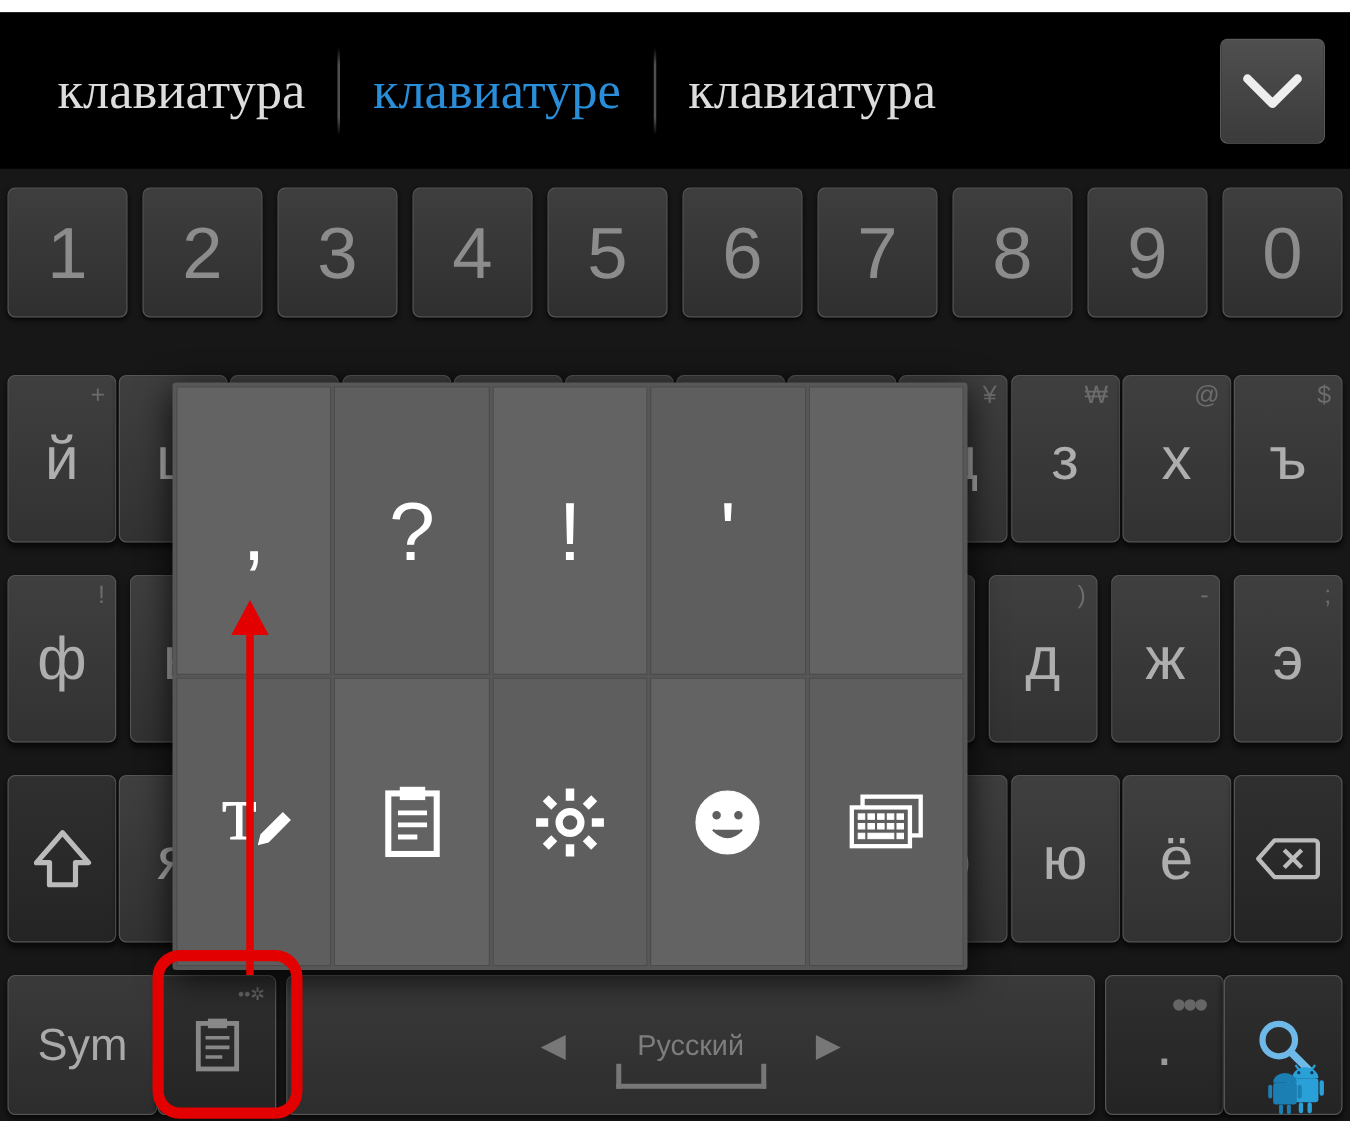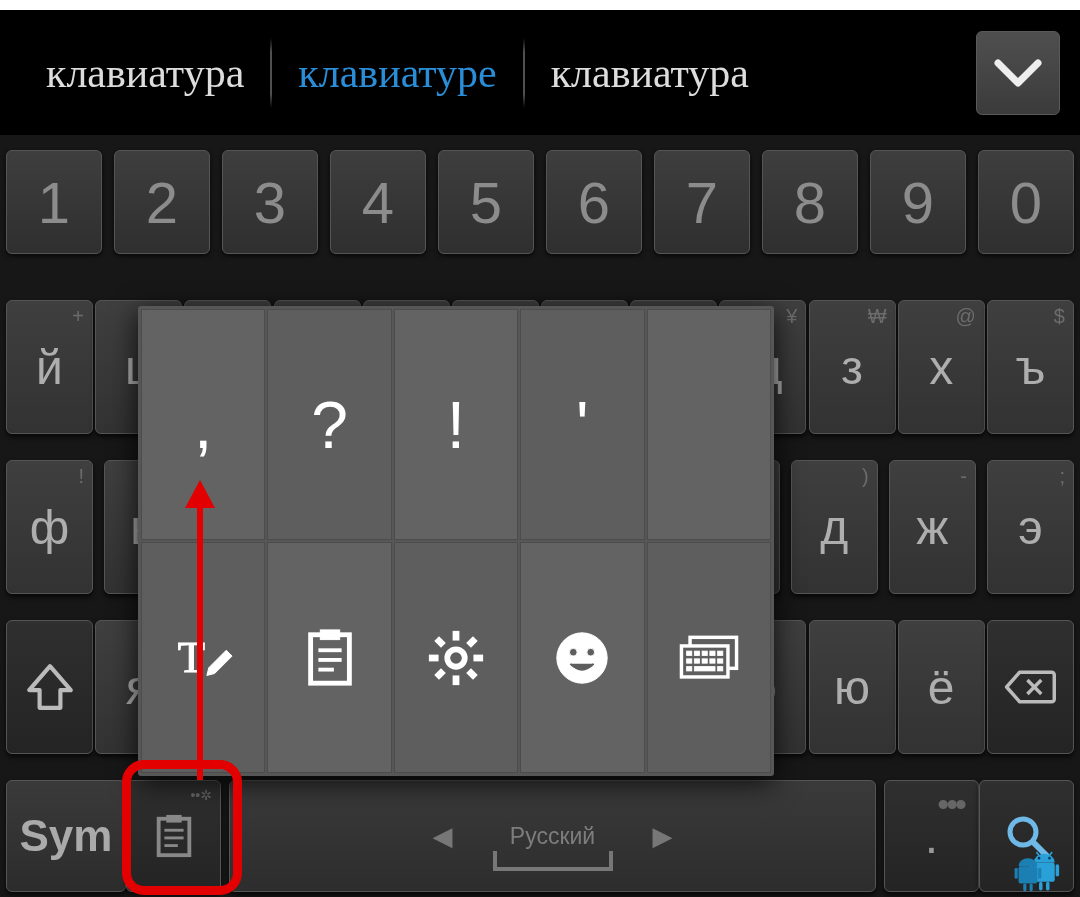--- a/index.html
+++ b/index.html
@@ -109,21 +109,21 @@
     right: 8px;
     font-size: 20px;
     color: #6c6c6c;
   }
   .key.special {
     background: linear-gradient(#2f2f2f,#242424);
     color: #999;
   }
 
   .shift svg, .backspace svg { width: 52px; height: 52px; }
-  .key.sym { font-size: 44px; font-weight: 700; color:#aaa; background:linear-gradient(#3a3a3a,#2c2c2c);}
+  .key.sym { font-size: 36px; font-weight: 400; color:#aaa; background:linear-gradient(#3a3a3a,#2c2c2c);}
   .key.options { width: 95px; }
   .key.options svg { width:46px; height:46px; }
   .key.space {
     flex: 1;
     margin: 0 8px;
     background: linear-gradient(#3a3a3a,#2d2d2d);
     font-size: 34px;
     color: #7d7d7d;
     display:flex;
     flex-direction: column;

